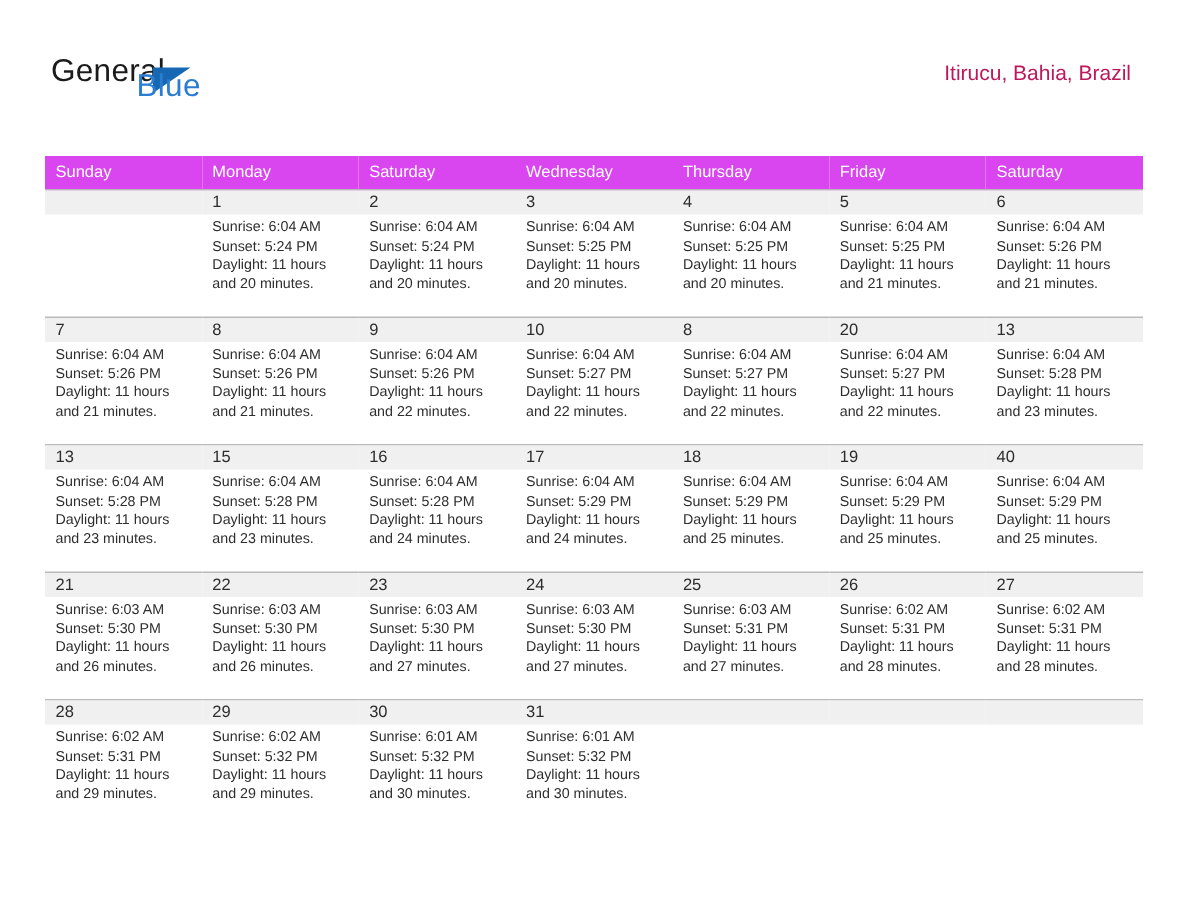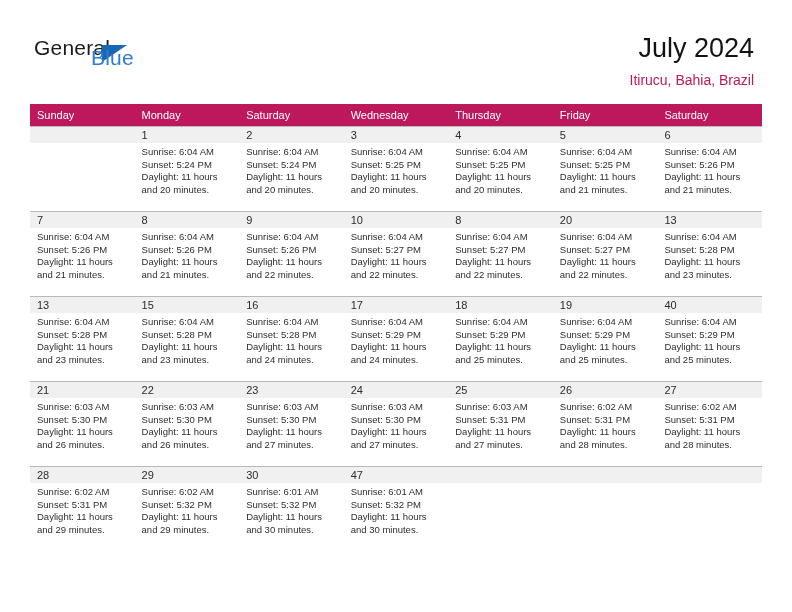--- a/index.html
+++ b/index.html
@@ -83,21 +83,21 @@
   
   .calendar {
     position: absolute;
     left: 30px;
     top: 104px;
     width: 732px;
     border-collapse: collapse;
     table-layout: fixed;
   }
   .calendar th {
-    background: #be185d;
+    background: #d946ef;
     color: #ffffff;
     font-size: 11px;
     font-weight: normal;
     text-align: left;
     padding: 5px 0 5px 7px;
     height: 12px;
     border: none;
   }
   .calendar td {
     vertical-align: top;
@@ -142,21 +142,20 @@
 
   <div class="header">
 
     <div class="logo">
       <span class="logo-general">General</span>
       <span class="logo-triangle"></span>
       <span class="logo-blue">Blue</span>
     </div>
 
     <div class="title-block">
-      <div class="cal-title">July 2024</div>
       <div class="cal-subtitle">Itirucu, Bahia, Brazil</div>
     </div>
 
   </div>
 
   <table class="calendar">
     <thead>
       <tr id="weekday-row">
           <th>Sunday</th>
           <th>Monday</th>
@@ -507,21 +506,21 @@
               <div class="daylines">
                 <div>Sunrise: 6:01 AM</div>
                 <div>Sunset: 5:32 PM</div>
                 <div>Daylight: 11 hours</div>
                 <div>and 30 minutes.</div>
               </div>
             </div>
           </td>
           <td>
             <div class="daycell">
-              <div class="daynum-band">47</div>
+              <div class="daynum-band">31</div>
               <div class="daylines">
                 <div>Sunrise: 6:01 AM</div>
                 <div>Sunset: 5:32 PM</div>
                 <div>Daylight: 11 hours</div>
                 <div>and 30 minutes.</div>
               </div>
             </div>
           </td>
           <td>
             <div class="daycell empty">

